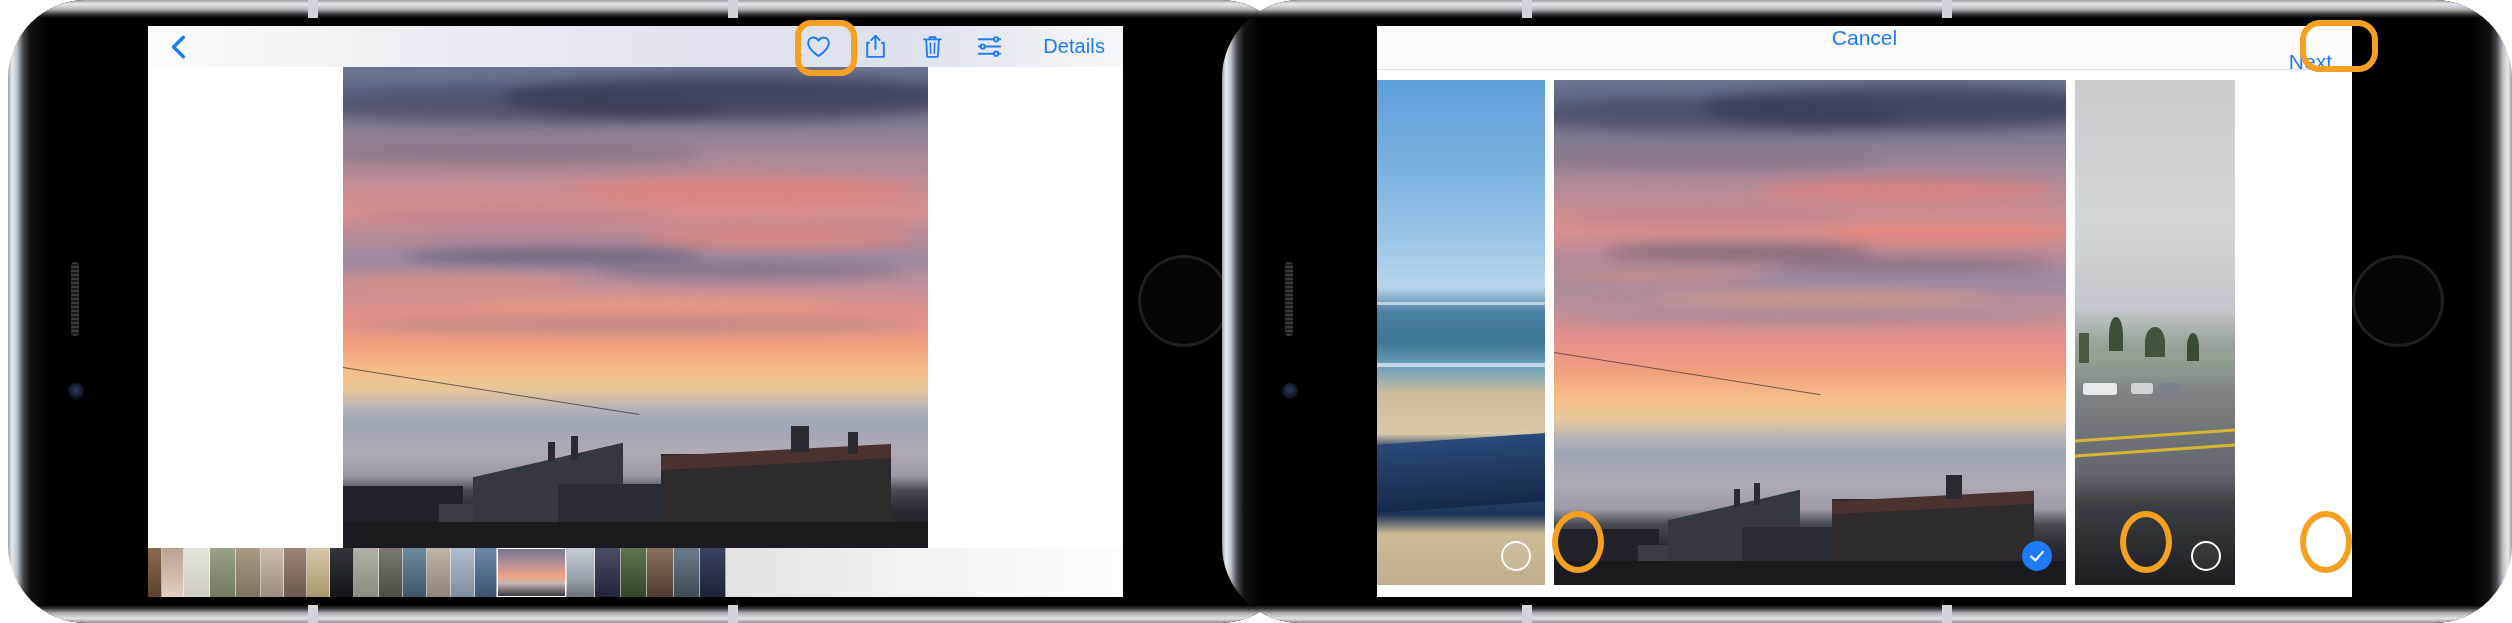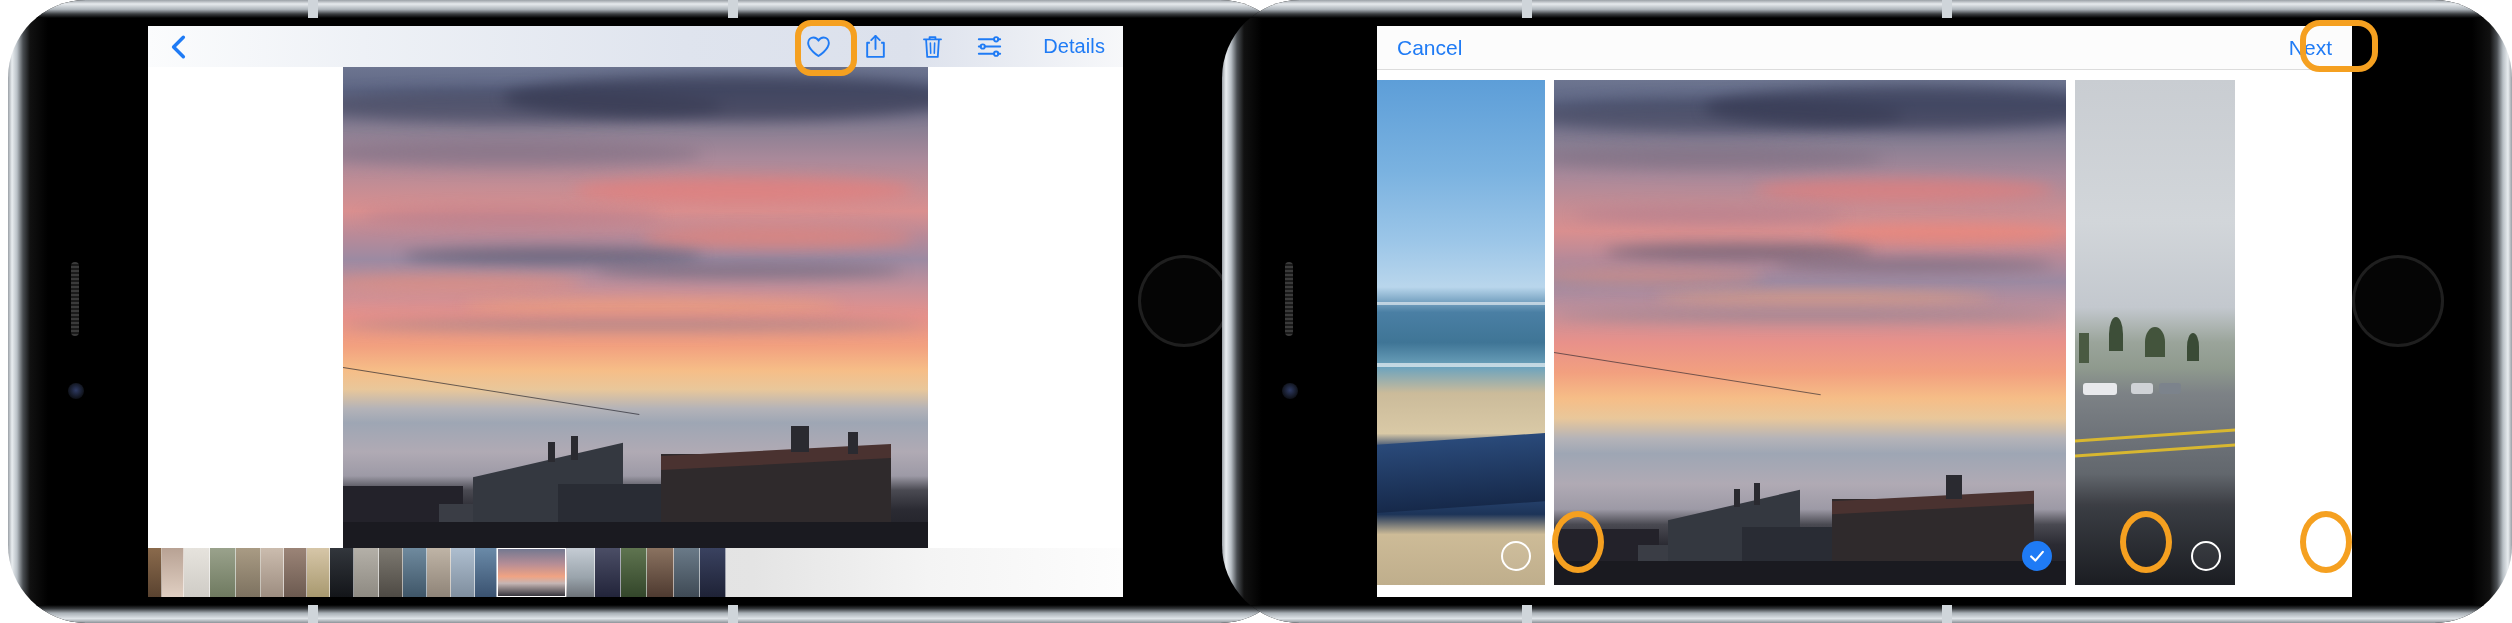--- a/index.html
+++ b/index.html
@@ -107,21 +107,21 @@
     background:linear-gradient(90deg,#d9d9d9 0%,#e4e4e4 62%,#f4f4f4 80%,#fdfdfd 100%);
     display:flex; align-items:stretch; overflow:hidden;
   }
   .thumb{ height:100%; flex:0 0 auto; border-right:1px solid rgba(255,255,255,.55); }
   .thumb.sel{ box-shadow:inset 0 0 0 1px #fff; }
 
   
   .nav-right{
     position:relative; height:44px; width:100%;
     background:#fcfcfc; border-bottom:1px solid #dcdcdc;
-    display:flex; align-items:center; padding:0 20px;
+    display:flex; align-items:center; padding:0 20px;flex-direction:column;
   }
   .nav-right .cancel{ color:#1f7bf5; font-size:21px; }
   .nav-right .title{ position:absolute; left:0; right:0; text-align:center;
      font-size:21px; font-weight:bold; color:#0b0b0b; pointer-events:none; }
   .nav-right .next{ margin-left:auto; color:#1f7bf5; font-size:21px; position:relative; z-index:3; }
 
   .pick-area{
     position:relative; width:100%; height:calc(100% - 44px);
     background:#ffffff; display:flex; align-items:flex-start;
     padding:10px 0 12px 0; gap:9px; overflow:hidden;

